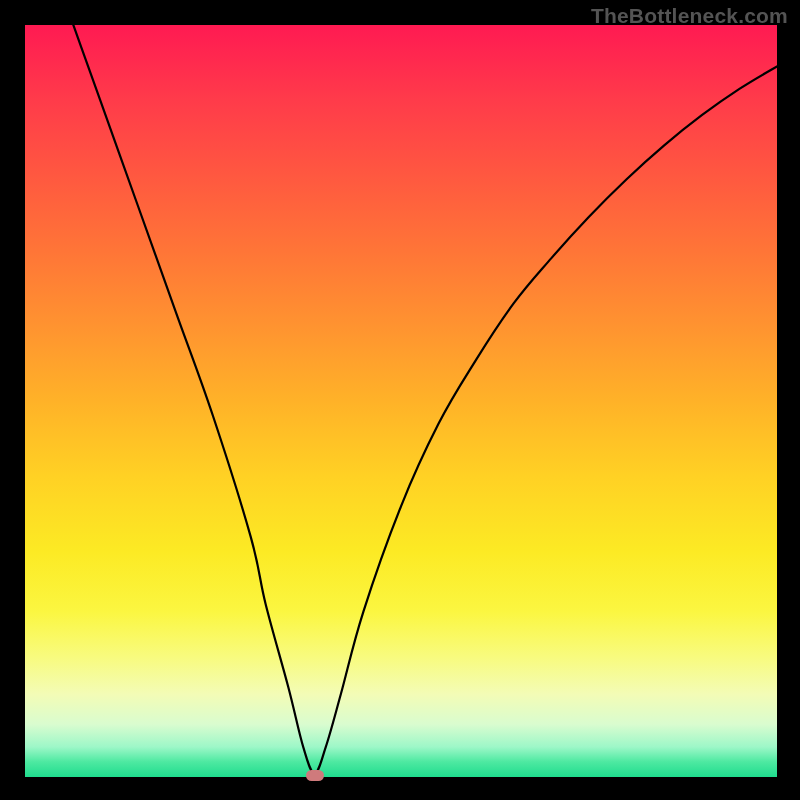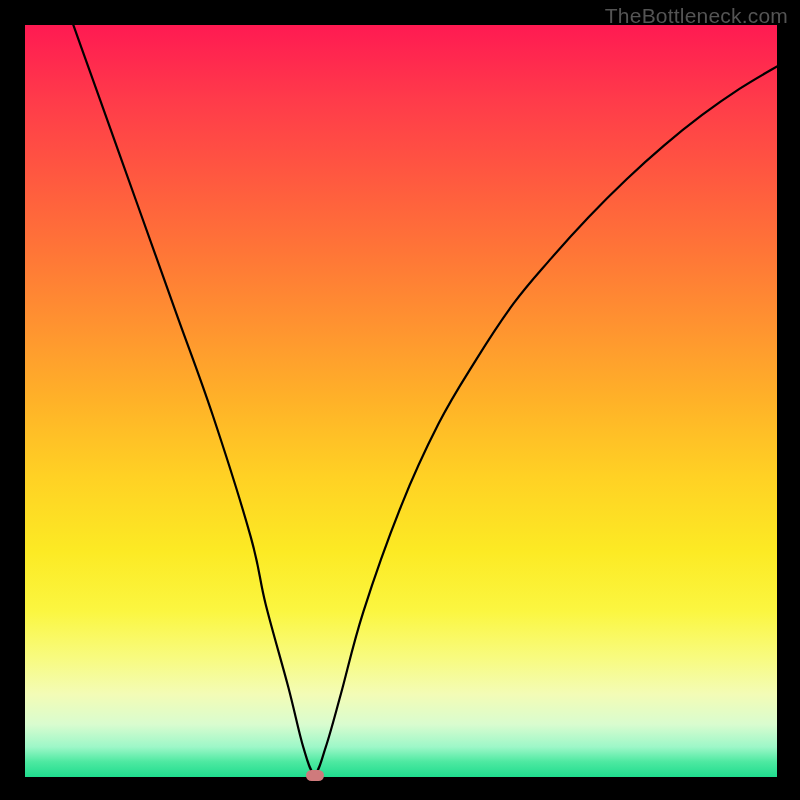--- a/index.html
+++ b/index.html
@@ -34,21 +34,21 @@
       #4de9a1 98%,
       #1fdc8e 100%
     );
   }
   .watermark {
     position: absolute;
     top: 4px;
     right: 12px;
     color: #545454;
     font-size: 21px;
-    font-weight: 400;
+    font-weight: 700;
     letter-spacing: 0.2px;
     font-family: Arial, Helvetica, sans-serif;
   }
   svg.curve {
     position: absolute;
     left: 0;
     top: 0;
     width: 752px;
     height: 752px;
   }

